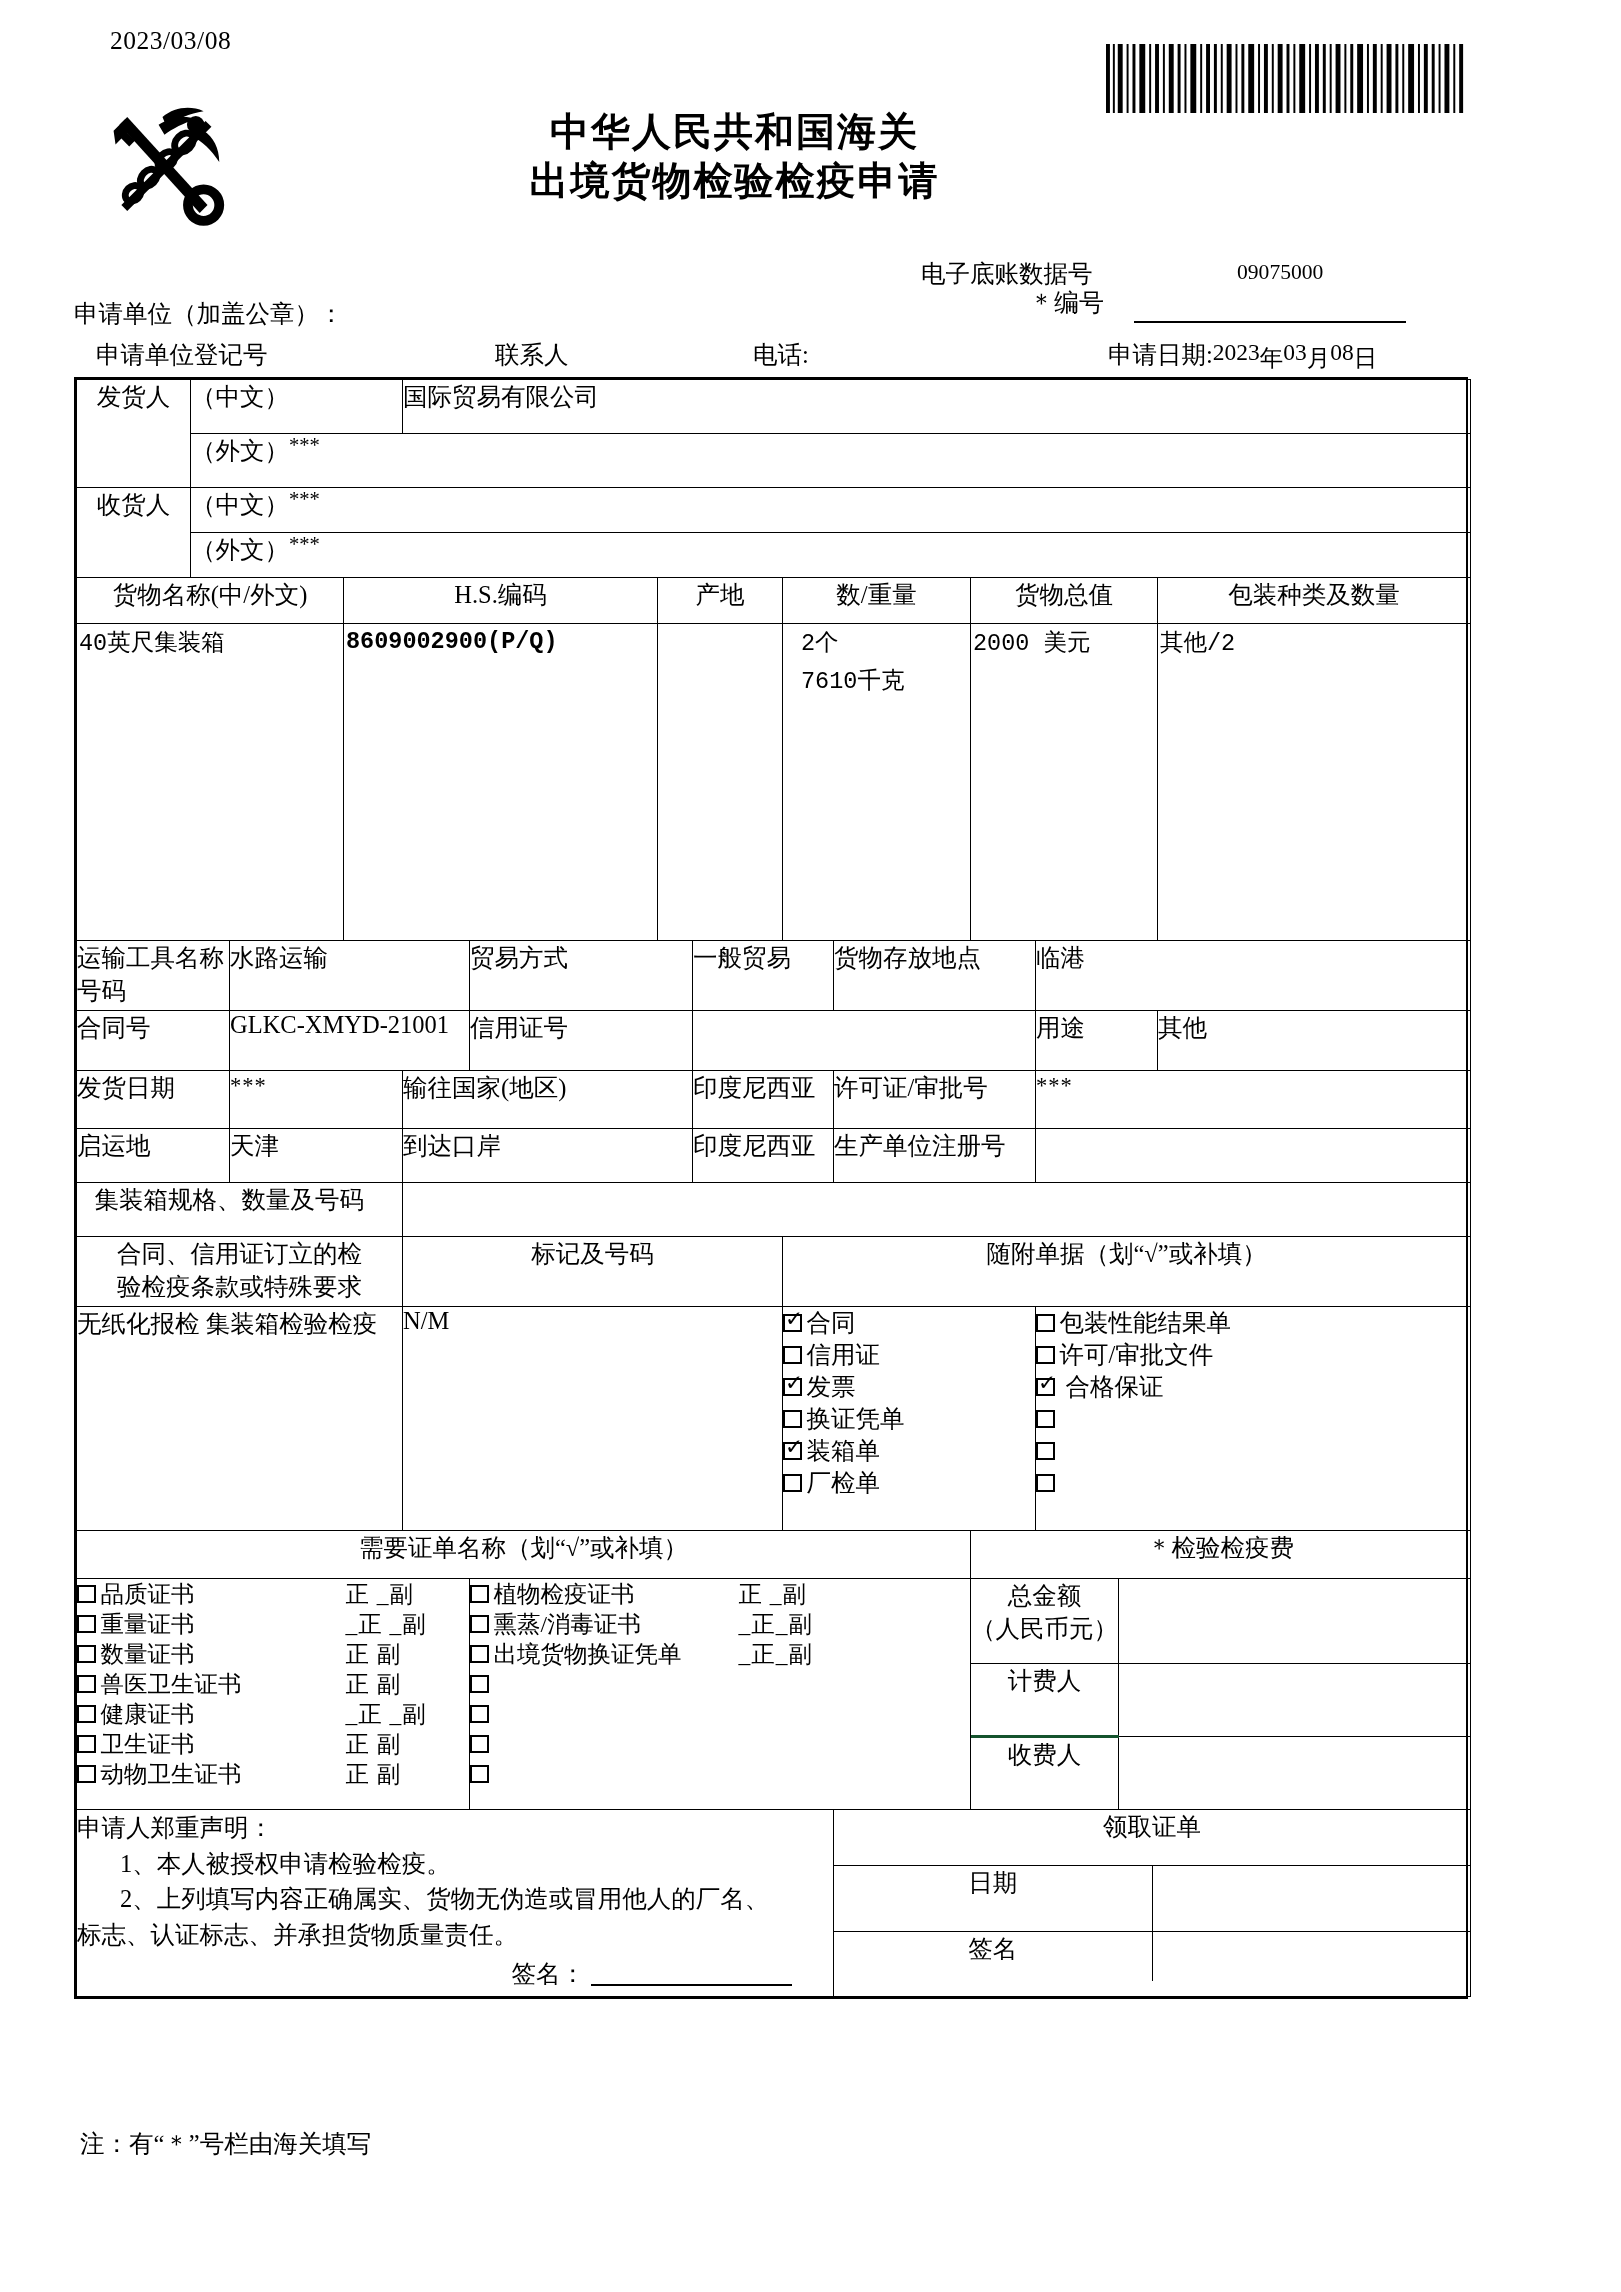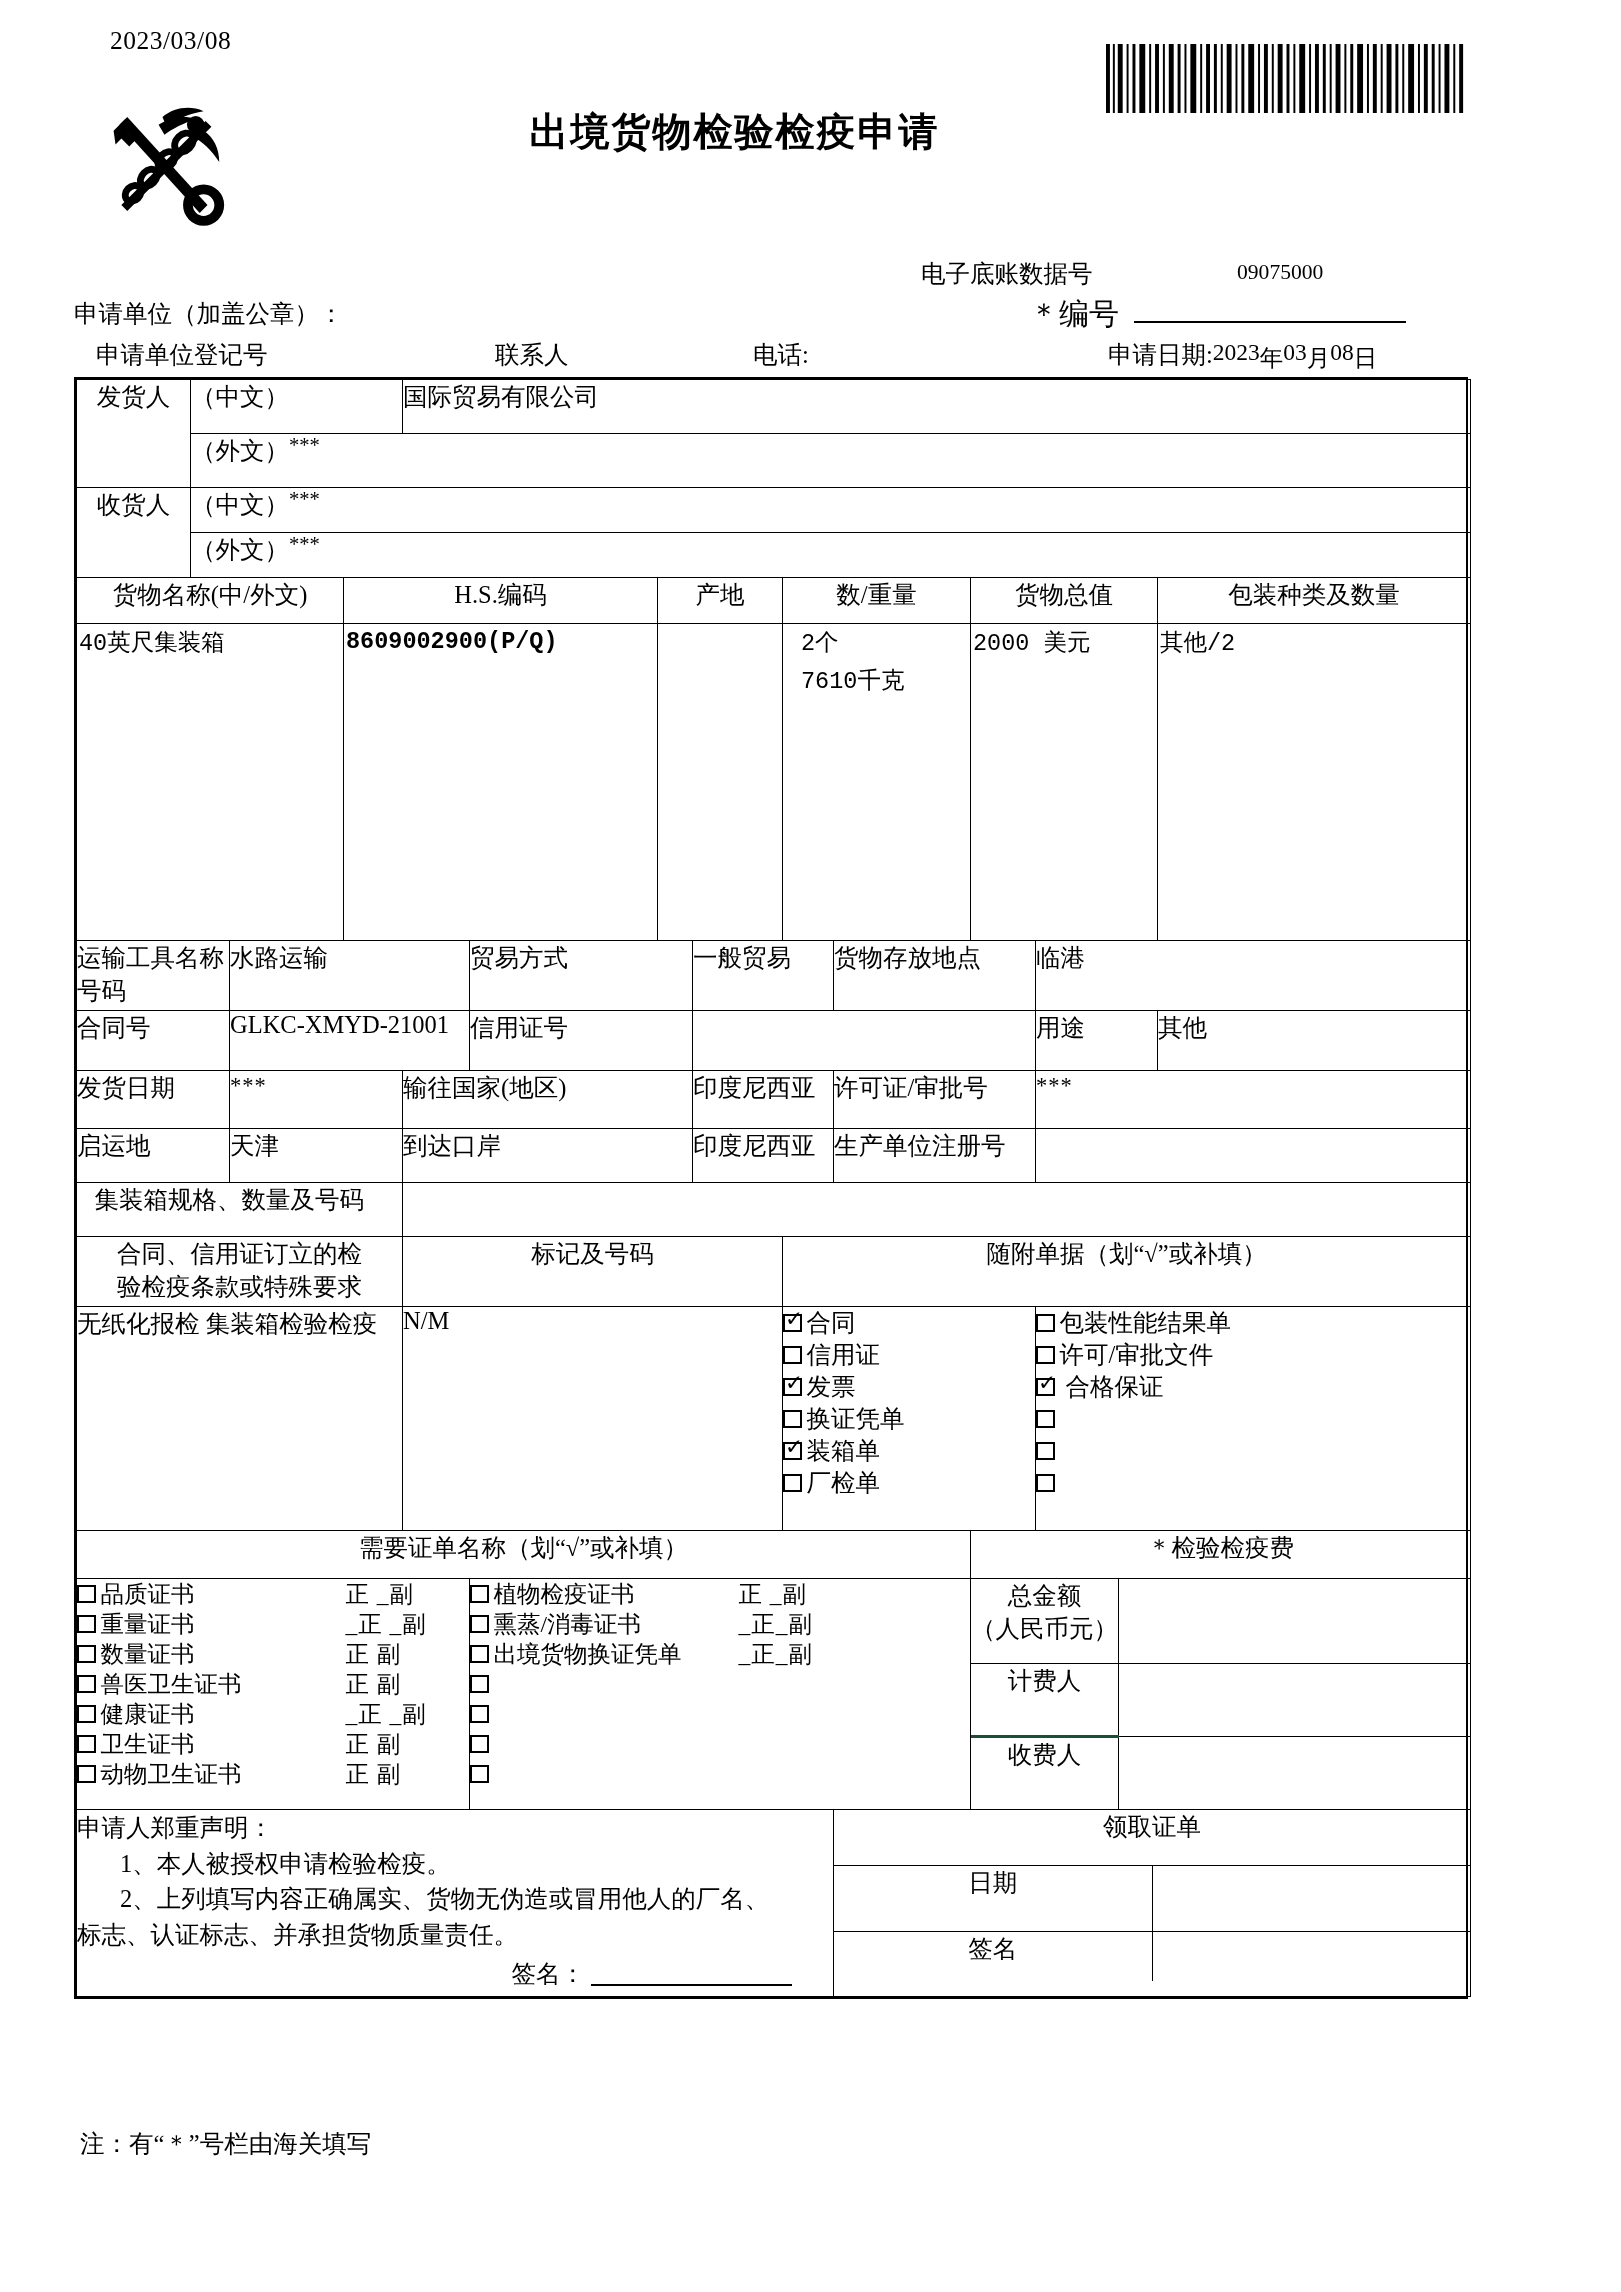--- a/index.html
+++ b/index.html
@@ -55,22 +55,22 @@
     left: 921px; top: 257px;
     font-size: 24.5px;
   }
   .edata-value {
     position: absolute;
     left: 1237px; top: 260px;
     font-size: 21.6px;
   }
   .serial-label {
     position: absolute;
-    left: 1029px; top: 294px;
-    font-size: 30px;
+    left: 1029px; top: 286px;
+    font-size: 25px;
   }
   .serial-line {
     position: absolute;
     left: 1134px; top: 321px;
     width: 272px;
     border-bottom: 2px solid #000;
   }
 
   .applicant-seal {
     position: absolute;
@@ -287,20 +287,21 @@
 
         <path d="M70 14 C82 4 98 2 112 8 C98 10 84 16 74 24 Z"></path>
         <path d="M112 28 C122 34 128 46 128 60 C120 48 110 38 100 34 Z"></path>
         <path d="M66 22 C78 14 92 12 104 16 C92 20 80 26 72 32 Z"></path>
         <circle cx="104" cy="22" r="9"></circle>
       </g>
     </svg>
   </div>
 
   <div class="title-block">
+    <div class="title-line">中华人民共和国海关</div>
     <div class="title-line">出境货物检验检疫申请</div>
   </div>
 
   <div class="edata-label">电子底账数据号</div>
   <div class="edata-value">09075000</div>
   <div class="serial-label">＊编号</div>
   <div class="serial-line"></div>
 
   <div class="applicant-seal">申请单位（加盖公章）：</div>
   <div class="applicant-reg">申请单位登记号</div>

